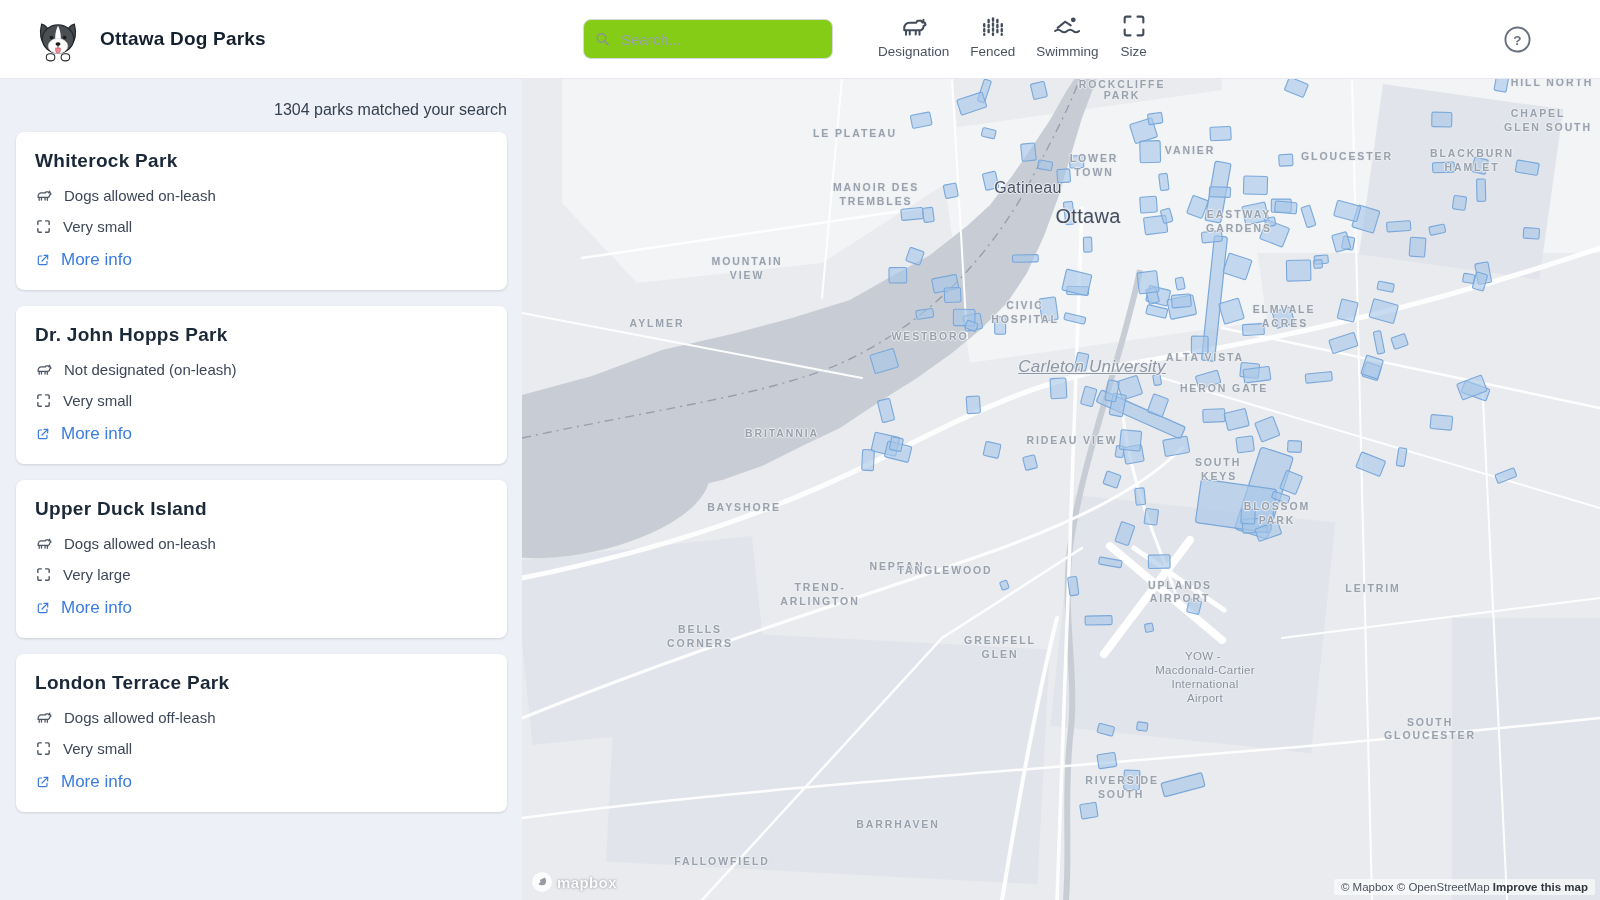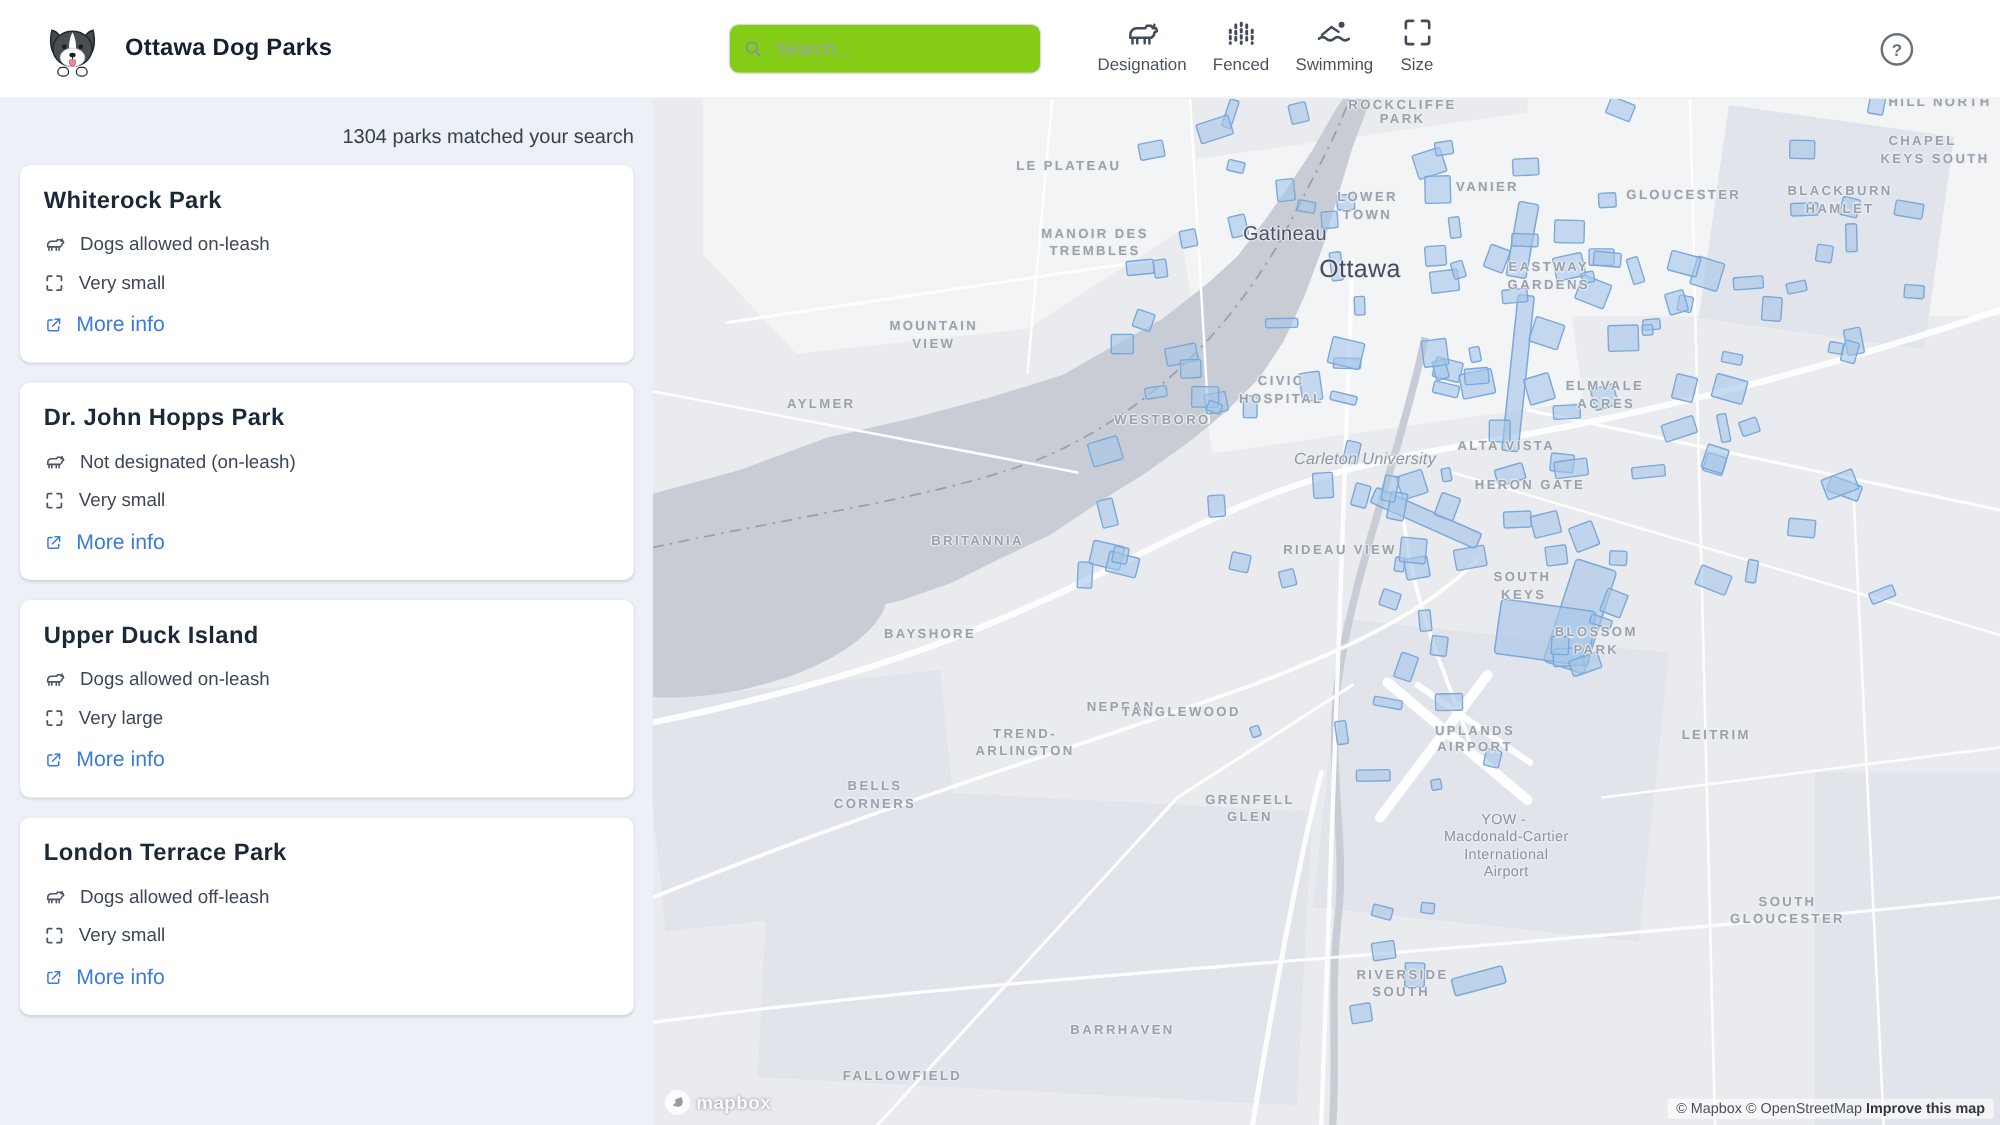--- a/index.html
+++ b/index.html
@@ -33,21 +33,21 @@
     color:#3b7be0;cursor:pointer;}
   
   .map{position:absolute;top:78px;left:522px;width:1078px;height:822px;background:#e9ebee;overflow:hidden;}
   .map-svg{position:absolute;left:0;top:0;}
   .labels{position:absolute;inset:0;pointer-events:none;}
   .map-label{position:absolute;transform:translate(-50%,-50%);font-size:10.5px;letter-spacing:1.9px;
     color:#99a1ad;font-weight:600;white-space:nowrap;
     text-shadow:-1px 0 1px #edeff2,1px 0 1px #edeff2,0 1px 1px #edeff2,0 -1px 1px #edeff2;}
   .map-label.city{font-size:16px;letter-spacing:.3px;color:#4a5363;font-weight:500;}
   .map-label.city.big{font-size:20px;color:#454e5e;}
-  .map-label.poi{font-style:italic;font-size:13px;letter-spacing:.2px;font-weight:400;color:#8e96a4;}
+  .map-label.poi{font-style:italic;font-size:17px;letter-spacing:.2px;font-weight:400;color:#8e96a4;text-decoration:underline;}
   .map-label.apt{font-size:11.5px;letter-spacing:.3px;font-weight:500;color:#8a92a0;}
   .attrib{position:absolute;right:5px;bottom:5px;font-size:11.5px;color:#4c525c;
     background:rgba(255,255,255,.58);padding:2px 7px;border-radius:2px;white-space:nowrap;}
   .attrib .improve{font-weight:700;color:#33383f;cursor:pointer;}
   .mapbox-logo{position:absolute;left:9px;bottom:7px;display:flex;align-items:center;gap:4px;opacity:.88;}
   .mapbox-word{color:#fff;font-weight:700;font-size:15px;letter-spacing:.4px;
     text-shadow:0 0 3px rgba(96,101,110,.65),0 0 1px rgba(96,101,110,.5);}
 </style>
 </head>
 <body>
@@ -430,21 +430,21 @@
         <rect x="575.8346310962619" y="646.9514819264651" width="15.953591812846062" height="9.414078802994489" rx="1.5" transform="rotate(14.911715303040907 583.8114270026849 651.6585213279624)" fill="rgba(167,198,232,.62)" stroke="#7aa8da" stroke-width="1.1"></rect>
         <rect x="601.9888691639011" y="692.302399488074" width="15.652066825261372" height="19.22970573428539" rx="1.5" transform="rotate(1.8267593699632023 609.8149025765317 701.9172523552166)" fill="rgba(167,198,232,.62)" stroke="#7aa8da" stroke-width="1.1"></rect>
       </g>
   </svg>
 
   <div class="labels" id="labels">
       <span class="map-label" style="left: 600px; top: 6px;">ROCKCLIFFE</span>
       <span class="map-label" style="left: 600px; top: 17px;">PARK</span>
       <span class="map-label" style="left: 1030px; top: 4px;">HILL NORTH</span>
       <span class="map-label" style="left: 1016px; top: 35px;">CHAPEL</span>
-      <span class="map-label" style="left: 1026px; top: 49px;">KEYS SOUTH</span>
+      <span class="map-label" style="left: 1026px; top: 49px;">GLEN SOUTH</span>
       <span class="map-label" style="left: 333px; top: 55px;">LE PLATEAU</span>
       <span class="map-label" style="left: 668px; top: 72px;">VANIER</span>
       <span class="map-label" style="left: 572px; top: 80px;">LOWER</span>
       <span class="map-label" style="left: 825px; top: 78px;">GLOUCESTER</span>
       <span class="map-label" style="left: 950px; top: 75px;">BLACKBURN</span>
       <span class="map-label" style="left: 950px; top: 89px;">HAMLET</span>
       <span class="map-label" style="left: 572px; top: 94px;">TOWN</span>
       <span class="map-label" style="left: 354px; top: 109px;">MANOIR DES</span>
       <span class="map-label" style="left: 354px; top: 123px;">TREMBLES</span>
       <span class="map-label" style="left: 717px; top: 136px;">EASTWAY</span>

